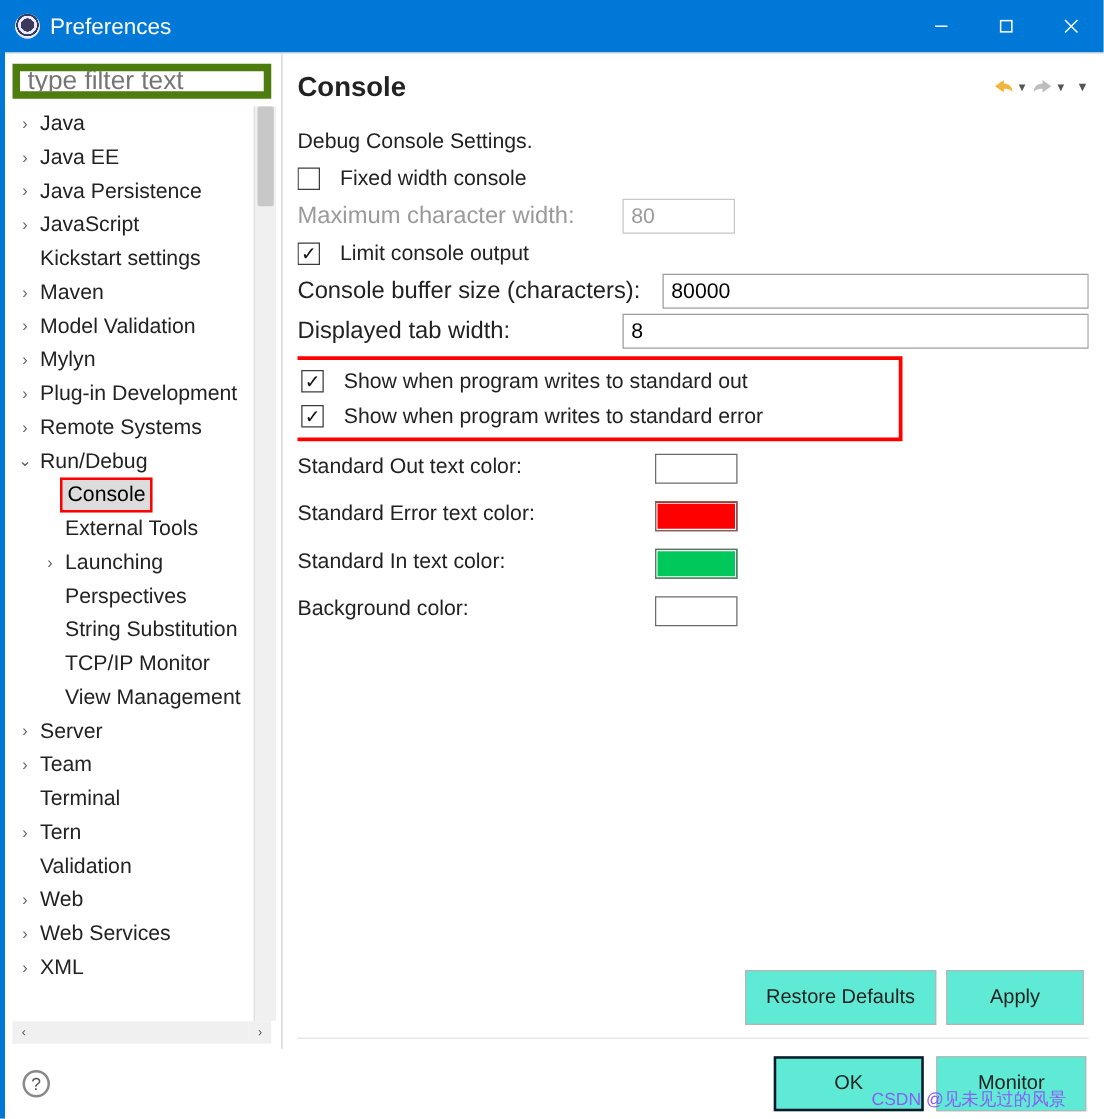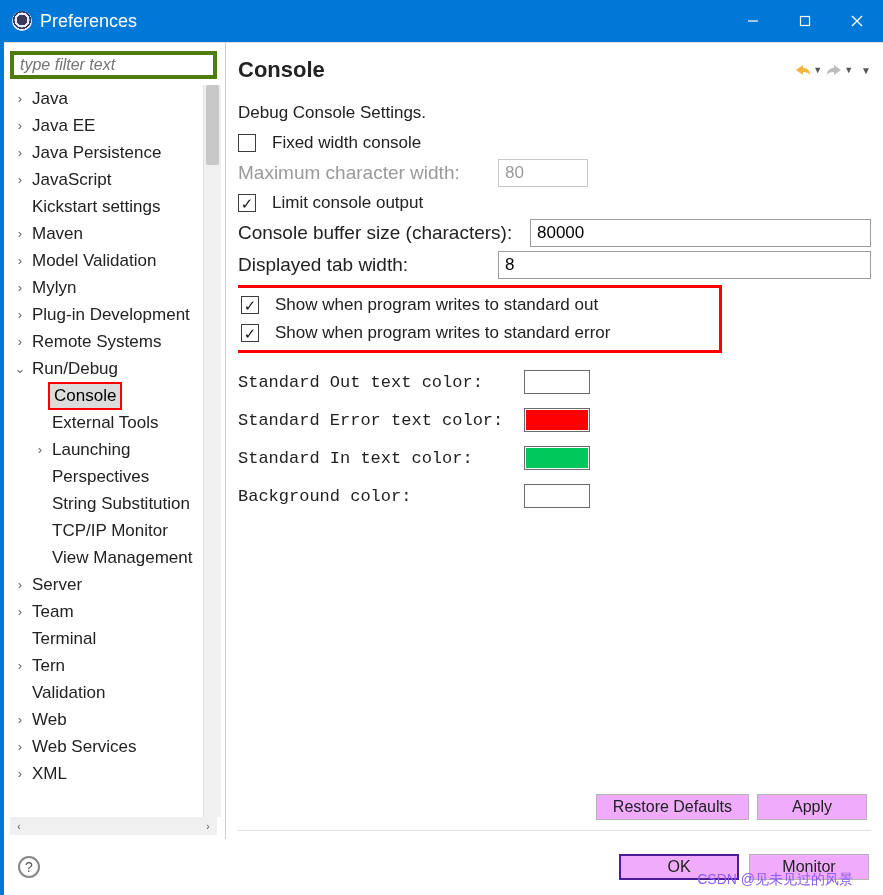--- a/index.html
+++ b/index.html
@@ -57,25 +57,24 @@
   }
   .left-pane {
     width: 222px;
     border-right: 1px solid #d0d0d0;
     display: flex; flex-direction: column;
     padding: 8px 4px 4px 6px;
     min-height: 0;
   }
   .filter {
     height: 28px;
-    border: 4px solid #4d7c0f;
+    border: 6px solid #4d7c0f;
     padding: 2px 6px;
-    font-size: 16px;
+    font-size: 21px;
     color: #6e6e6e;
-    font-style: italic;
     margin-bottom: 6px;
     margin-right: 4px;
   }
   .tree-wrap {
     flex: 1 1 auto;
     display: flex;
     min-height: 0;
     border-top: none;
     position: relative;
     overflow: hidden;
@@ -207,49 +206,48 @@
   }
   .check-label { font-size: 17px; }
   .highlight-group {
     border: 3px solid #ff0000;
     padding: 3px 6px;
     margin: 4px 0 10px -6px;
     width: 490px;
   }
 
   .color-row {
-    display: flex; align-items: center;
+    display: flex; align-items: flex-start;
     height: 38px;
-    font-family: Liberation Mono, monospace;
   }
   .color-label {
     width: 286px;
     font-size: 17px;
   }
   .color-swatch {
     width: 66px; height: 24px;
     border: 1px solid #6b6b6b;
     box-shadow: inset 0 0 0 1px #fff;
   }
 
   .right-buttons-row {
     display: flex; justify-content: flex-end; gap: 8px;
     padding: 8px 4px 10px 0;
     border-bottom: 1px solid #e2e2e2;
   }
   .btn {
-    height: 26px;
+    height: 44px;
     min-width: 110px;
     padding: 0 16px;
-    background: #f0abfc;
+    background: #5eead4;
     border: 1px solid #b5b5b5;
     font-size: 16px;
     display: inline-flex; align-items: center; justify-content: center;
   }
-  .btn.default { border: 2px solid #4c1d95; }
+  .btn.default { border: 2px solid #0f172a; }
   .bottom-bar {
     height: 56px;
     display: flex; align-items: center;
     padding: 0 14px;
   }
   .help-icon {
     width: 22px; height: 22px;
     border: 2px solid #888; border-radius: 50%;
     display: flex; align-items: center; justify-content: center;
     font-size: 14px; color: #555;

